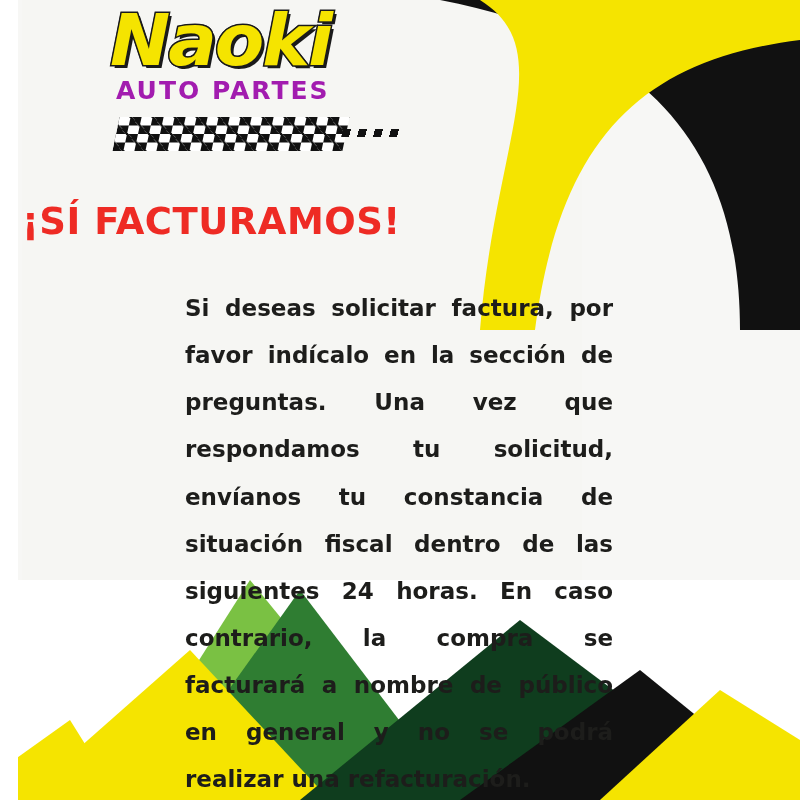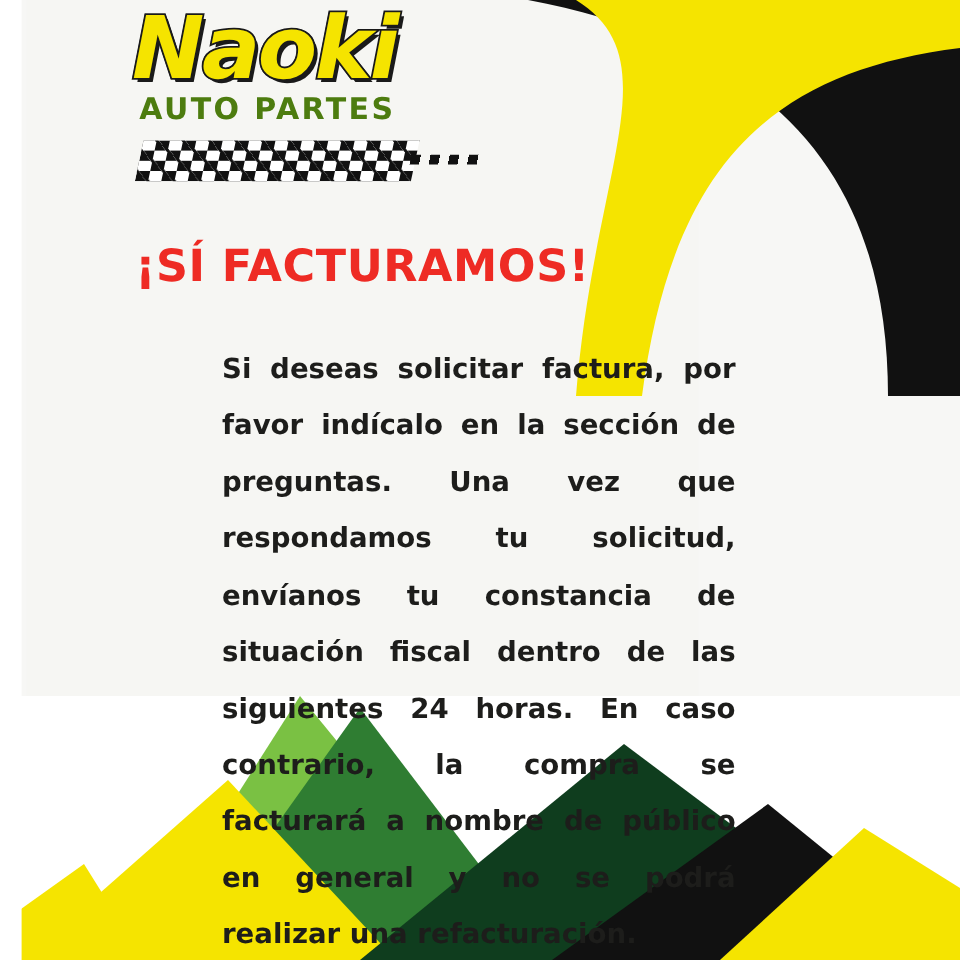--- a/index.html
+++ b/index.html
@@ -83,21 +83,21 @@
       -1px  1px 0 #1a1a1a;
     margin: 0;
     padding: 0;
   }
 
   .logo-sub {
     font-family: "DejaVu Sans", sans-serif;
     font-size: 25px;
     font-weight: bold;
     letter-spacing: 2px;
-    color: #4d7c0f;
+    color: #a21caf;
     margin: 2px 0 12px 6px;
   }
 
   
   .checker {
     margin-top: 4px;
     margin-left: 6px;
     width: 230px;
     height: 34px;
     background-image:
@@ -129,21 +129,21 @@
     color: #ee3124;
     white-space: nowrap;
   }
 
   
   .headline {
     position: absolute;
     left: 22px;
     top: 200px;
     width: 560px;
-    text-align: center;
+    text-align: left;
     font-family: "DejaVu Sans", sans-serif;
     font-size: 37px;
     font-weight: bold;
     color: #ee2b24;
     letter-spacing: 0.5px;
   }
 
   
   .body-copy {
     position: absolute;

